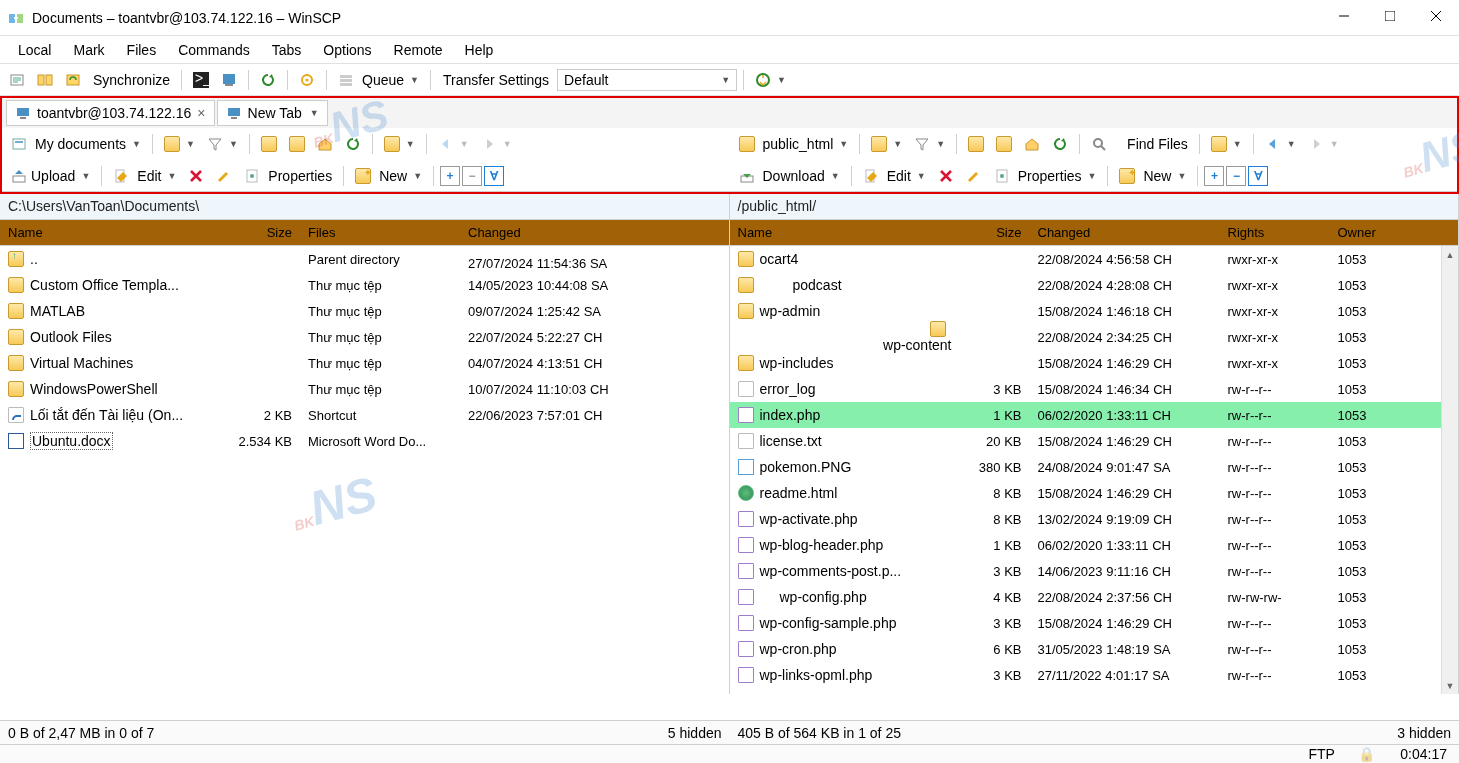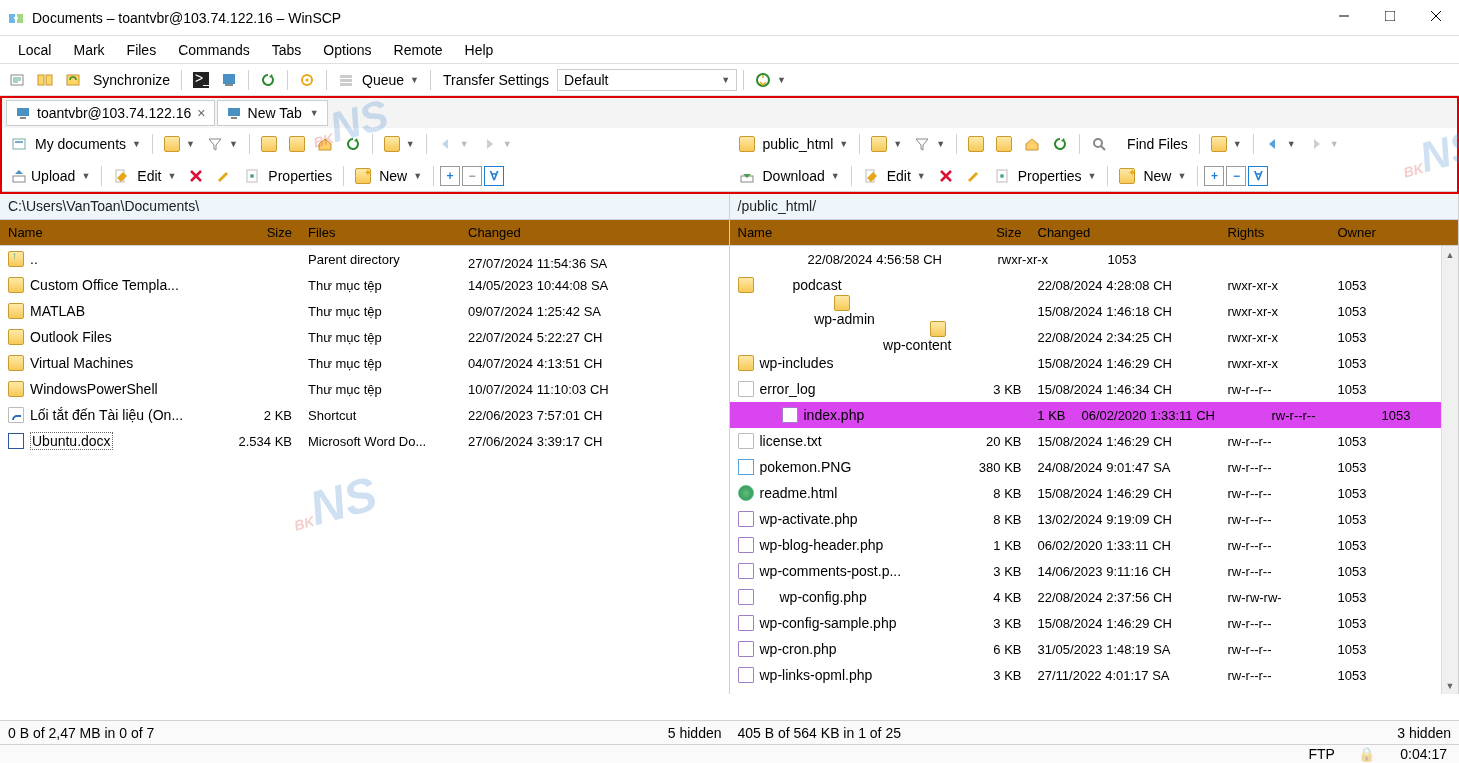--- a/index.html
+++ b/index.html
@@ -20,21 +20,21 @@
 .tab { padding:4px 8px; background:#fff; border:1px solid #ccc; display:flex; align-items:center; gap:6px; font-size:13px; }
 .panels { display:flex; }
 .panel { width:50%; display:flex; flex-direction:column; border-right:1px solid #d0d0d0; }
 .panel-toolbar { height:32px; display:flex; align-items:center; padding:0 4px; gap:2px; }
 .panel-toolbar2 { height:32px; display:flex; align-items:center; padding:0 4px; gap:2px; border-bottom:1px solid #d0d0d0; }
 .pathbar { height:26px; background:#eef6fb; padding:4px 8px; font-size:14px; border-bottom:1px solid #d0d0d0; color:#222; }
 .listhdr { height:26px; display:flex; align-items:center; border-bottom:1px solid #d0d0d0; background:#a16207; }
 .col { padding:4px 8px; font-size:13px; text-align:left; overflow:hidden; white-space:nowrap; text-overflow:ellipsis; }
 .filelist { flex:1; overflow-y:auto; background:#fff; position:relative; }
 .row { height:26px; display:flex; align-items:center; font-size:14px; }
-.row.selected { background:#d946ef;padding-left:44px; }
+.row.selected { background:#86efac; }
 .file-icon { width:16px; height:16px; margin-right:6px; display:inline-block; flex-shrink:0; }
 .statusbar { height:24px; display:flex; align-items:center; padding:0 8px; font-size:13px; border-top:1px solid #d0d0d0; background:#fafafa; position:absolute; bottom:19px; left:0; right:0; }
 .status-left { flex:1; }
 .status-right { }
 .bottombar { height:19px; position:absolute; bottom:0; left:0; right:0; border-top:1px solid #d0d0d0; background:#fafafa; display:flex; align-items:center; justify-content:flex-end; padding:0 12px; gap:24px; font-size:12px; }
 .icon16 { width:16px; height:16px; display:inline-block; }
 .folder-ico { background:linear-gradient(#ffe9a8,#f7c957); border:1px solid #c99b2e; border-radius:2px; }
 .file-ico { background:#fff; border:1px solid #bbb; border-radius:1px; position:relative; }
 .php-ico { background:#fff; border:1px solid #a07dc9; border-radius:1px; }
 .png-ico { background:#fff; border:1px solid #5aa0d8; }
@@ -487,57 +487,60 @@
           <div class="col" style="width: 160px;">Shortcut</div>
           <div class="col" style="flex: 1 1 0%;">22/06/2023 7:57:01 CH</div>
         </div>
         <div class="row">
           <div class="col" style="width: 220px; display: flex; align-items: center;">
             <span class="file-icon word-ico"></span>
             <span style="border: 1px dotted rgb(102, 102, 102); padding: 0px 1px;">Ubuntu.docx</span>
           </div>
           <div class="col" style="width: 80px; text-align: right;">2.534 KB</div>
           <div class="col" style="width: 160px;">Microsoft Word Do...</div>
-          <div class="col" style="flex: 1 1 0%;">27/06/2024 3:39:17 CH</div>
         </div>
       </div>
   </div>
   <div class="panel">
     <div class="pathbar">/public_html/</div>
     <div class="listhdr">
       <div class="col" style="width:230px;">Name</div>
       <div class="col" style="width:70px;text-align:right;">Size</div>
       <div class="col" style="width:190px;">Changed</div>
       <div class="col" style="width:110px;">Rights</div>
       <div class="col" style="flex:1;">Owner</div>
     </div>
     <div class="filelist" id="right-list">
       <div class="scrolltrack">
         <div class="scrollup">▲</div>
         <div style="flex:1;"></div>
         <div class="scrolldn">▼</div>
       </div>
     <div class="row">
+          <div class="col" style="width: 230px; display: flex; align-items: center;">
+            <span class="file-icon folder-ico"></span>
+            <span>ocart4</span>
+          </div>
           <div class="col" style="width: 70px; text-align: right;"></div>
           <div class="col" style="width: 190px;">22/08/2024 4:56:58 CH</div>
           <div class="col" style="width: 110px;">rwxr-xr-x</div>
           <div class="col" style="flex: 1 1 0%;">1053</div>
         </div>
         <div class="row">
           <div class="col" style="width: 230px; display: flex; align-items: center; gap: 33px;">
             <span class="file-icon folder-ico"></span>
             <span>podcast</span>
           </div>
           <div class="col" style="width: 70px; text-align: right;"></div>
           <div class="col" style="width: 190px;">22/08/2024 4:28:08 CH</div>
           <div class="col" style="width: 110px;">rwxr-xr-x</div>
           <div class="col" style="flex: 1 1 0%;">1053</div>
         </div>
         <div class="row">
-          <div class="col" style="width: 230px; display: flex; align-items: center; flex-direction: column;">
+          <div class="col" style="width: 230px; display: flex; align-items: center;">
             <span class="file-icon folder-ico"></span>
             <span>wp-admin</span>
           </div>
           <div class="col" style="width: 70px; text-align: right;"></div>
           <div class="col" style="width: 190px;">15/08/2024 1:46:18 CH</div>
           <div class="col" style="width: 110px;">rwxr-xr-x</div>
           <div class="col" style="flex: 1 1 0%;">1053</div>
         </div>
         <div class="row">
           <div class="col" style="width: 230px; display: flex; align-items: flex-end; flex-direction: column;">

